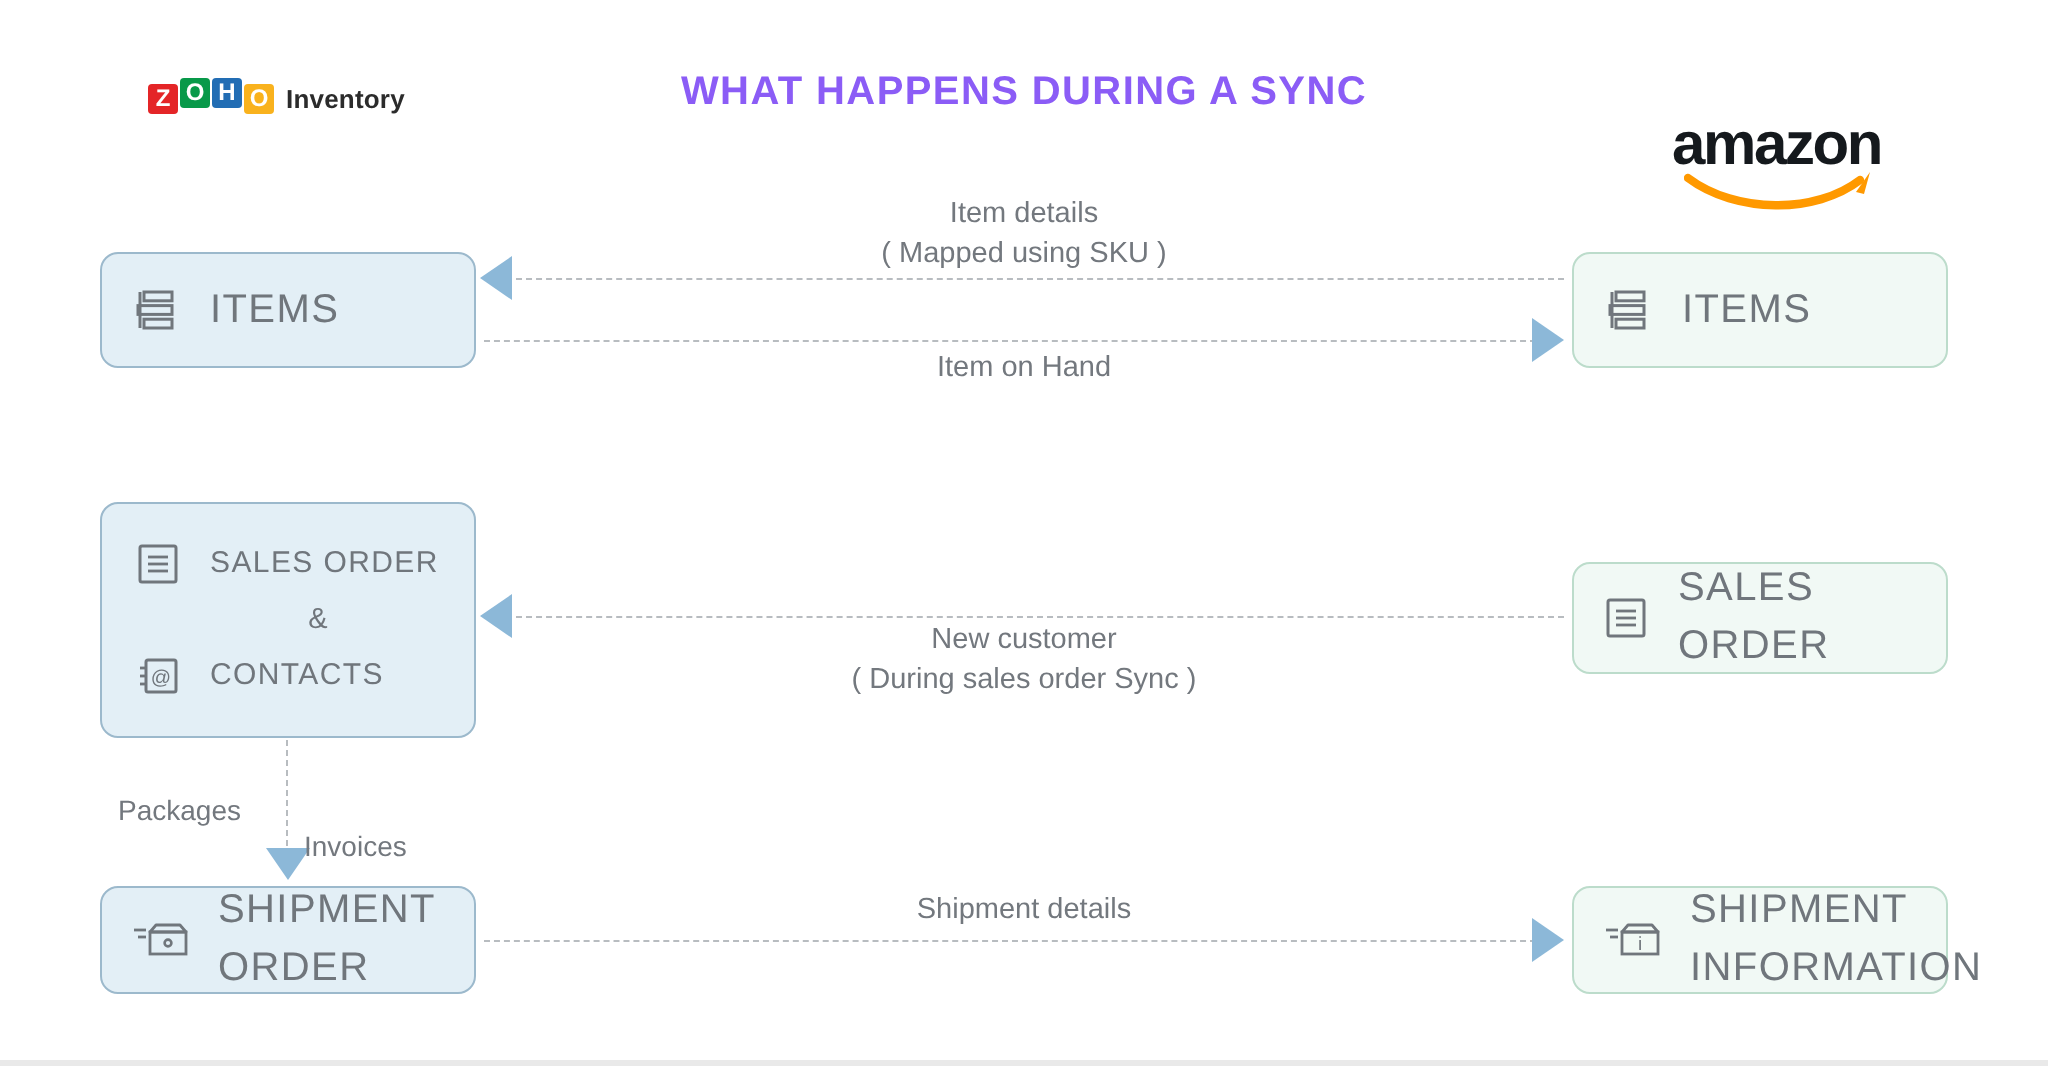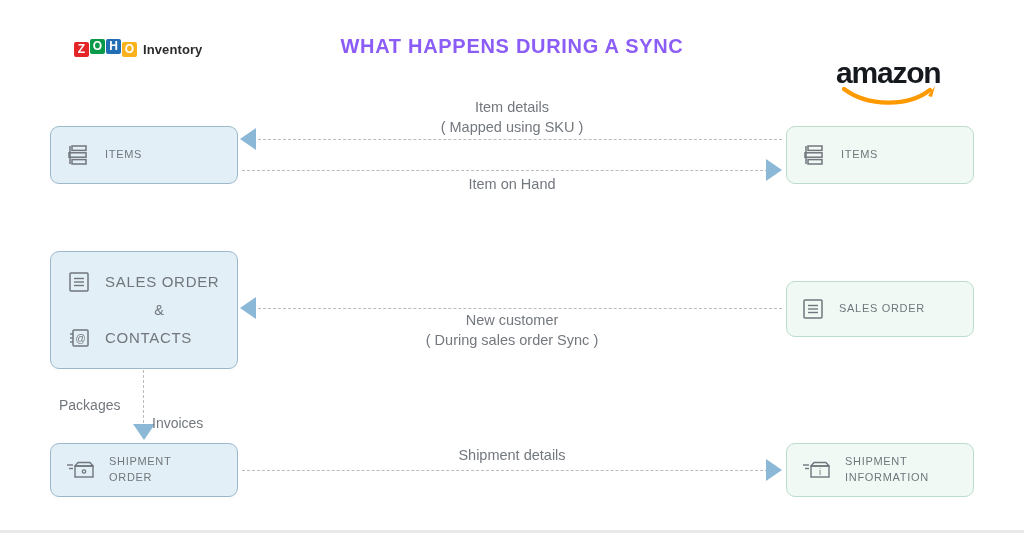--- a/index.html
+++ b/index.html
@@ -98,21 +98,21 @@
   }
   .node.blue {
     background: #e3eff6;
     border: 1.6px solid #9cb9cc;
   }
   .node.green {
     background: #f1f9f5;
     border: 1.6px solid #bcdccb;
   }
   .node-label {
-    font-size: 11px;
+    font-size: 20px;
     letter-spacing: 0.7px;
     color: #70767c;
     line-height: 1.45;
   }
   .node-label.big { font-size: 15px; }
 
   .icon-wrap {
     flex: 0 0 auto;
     display: flex;
     align-items: center;

